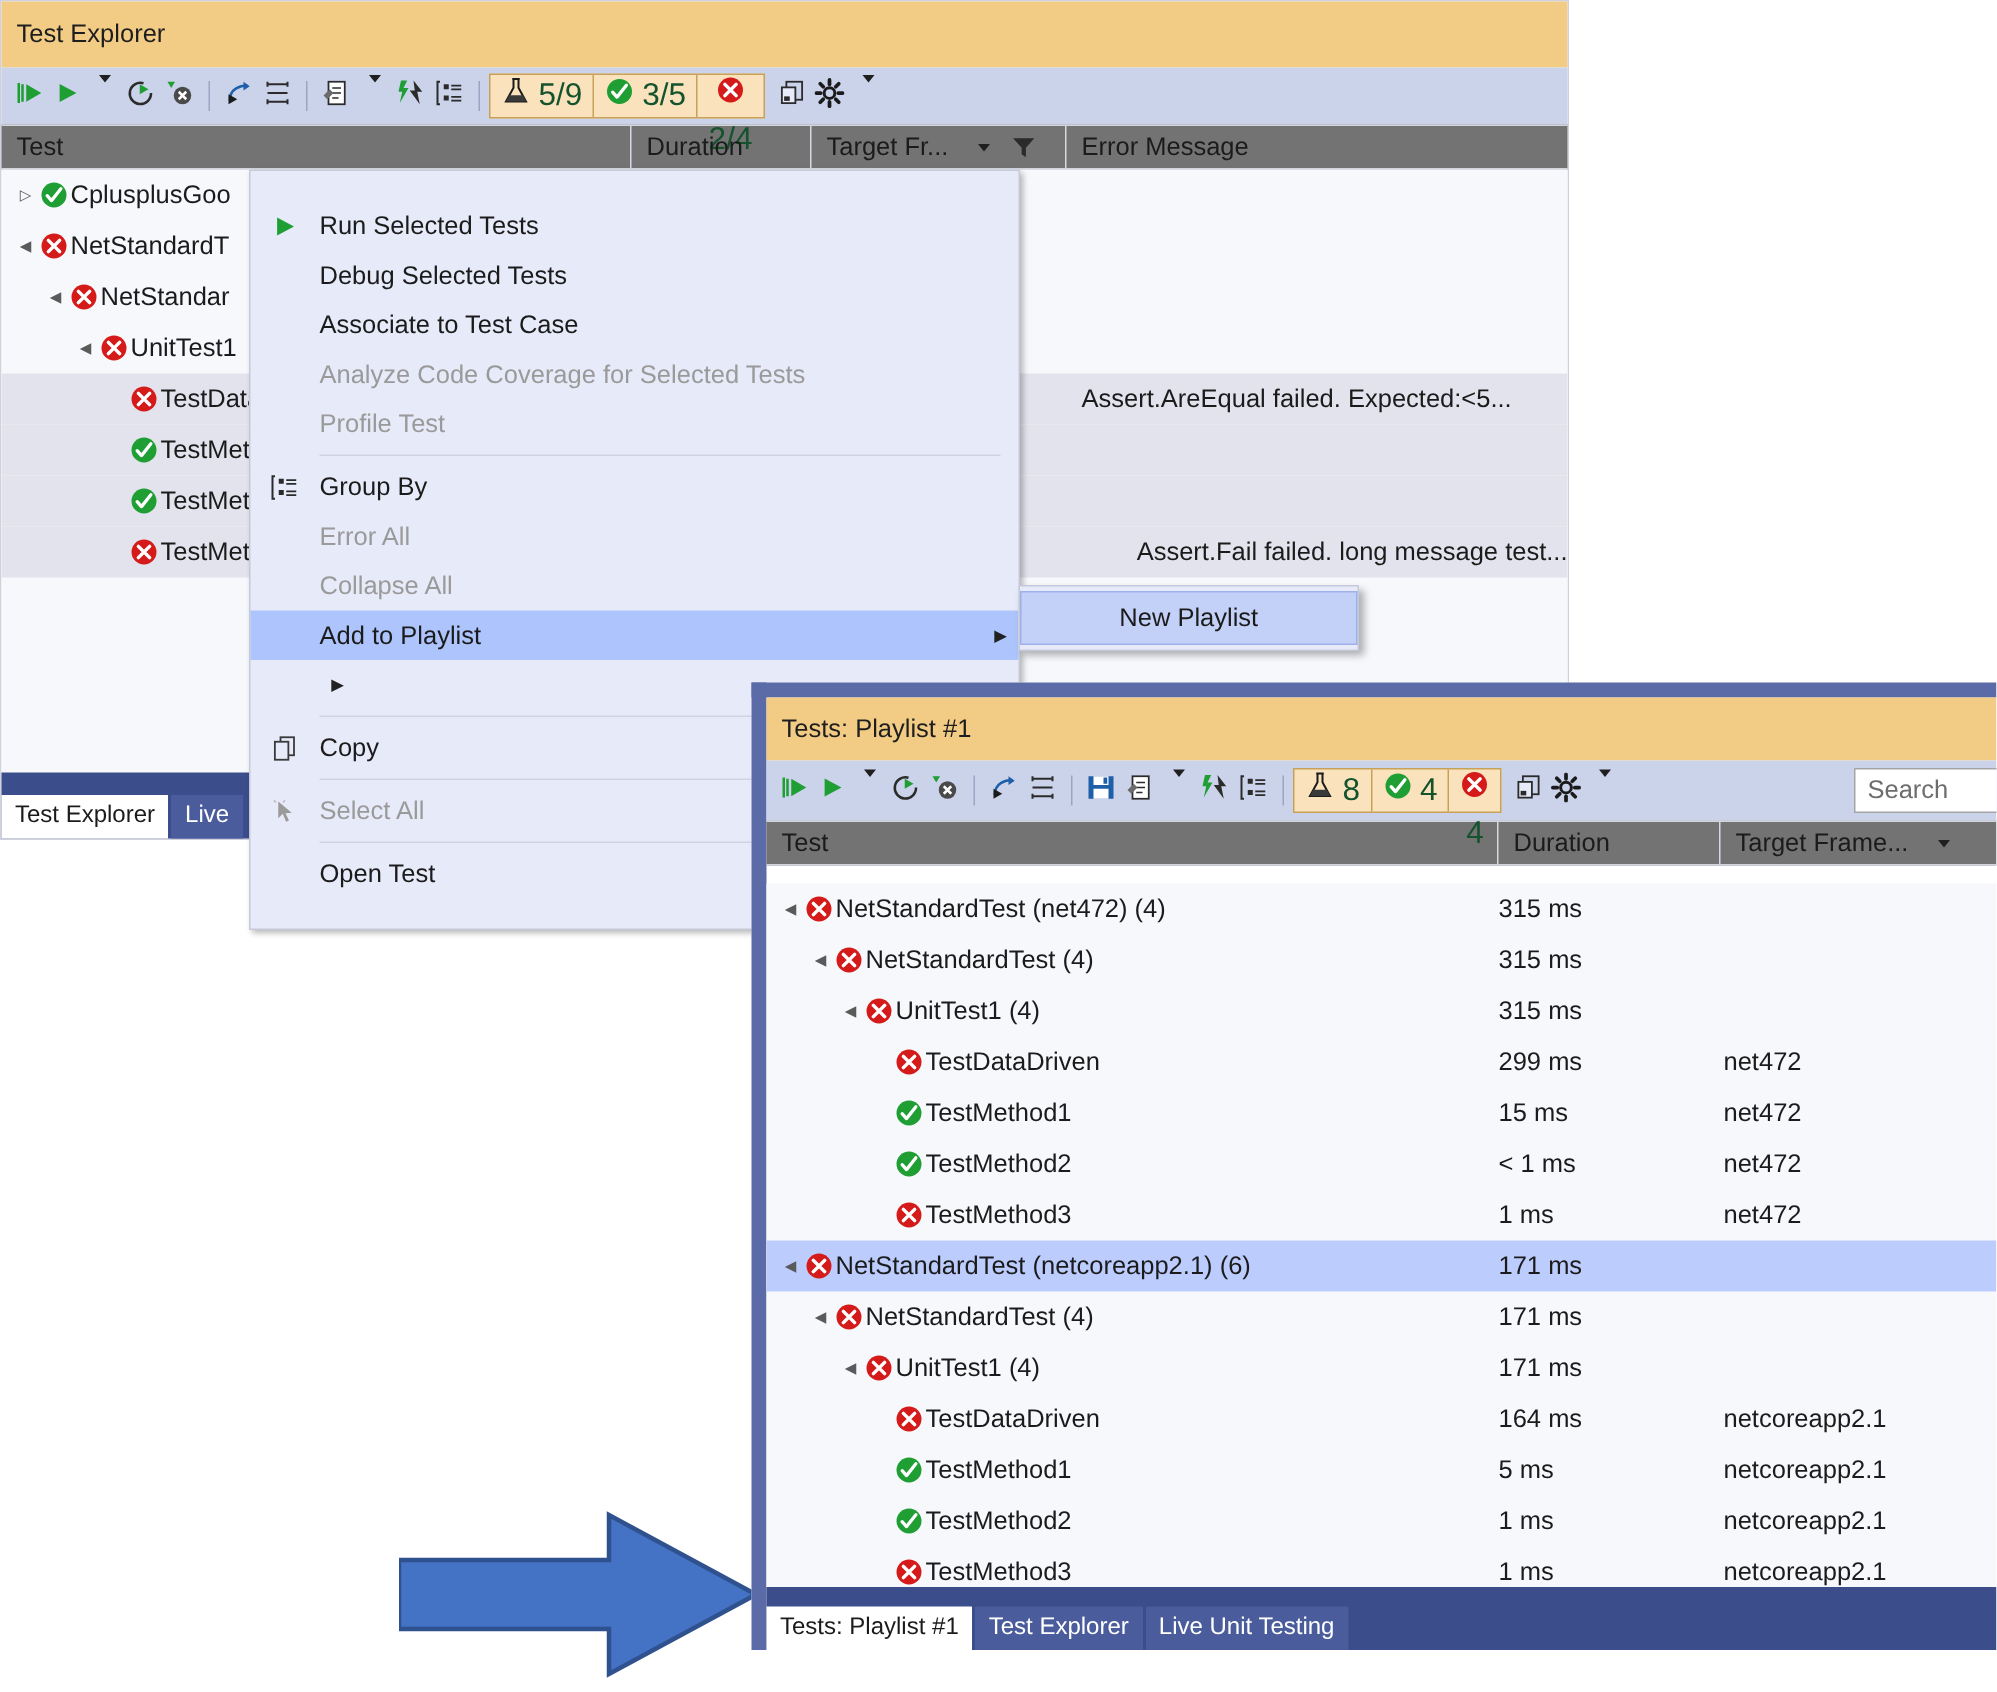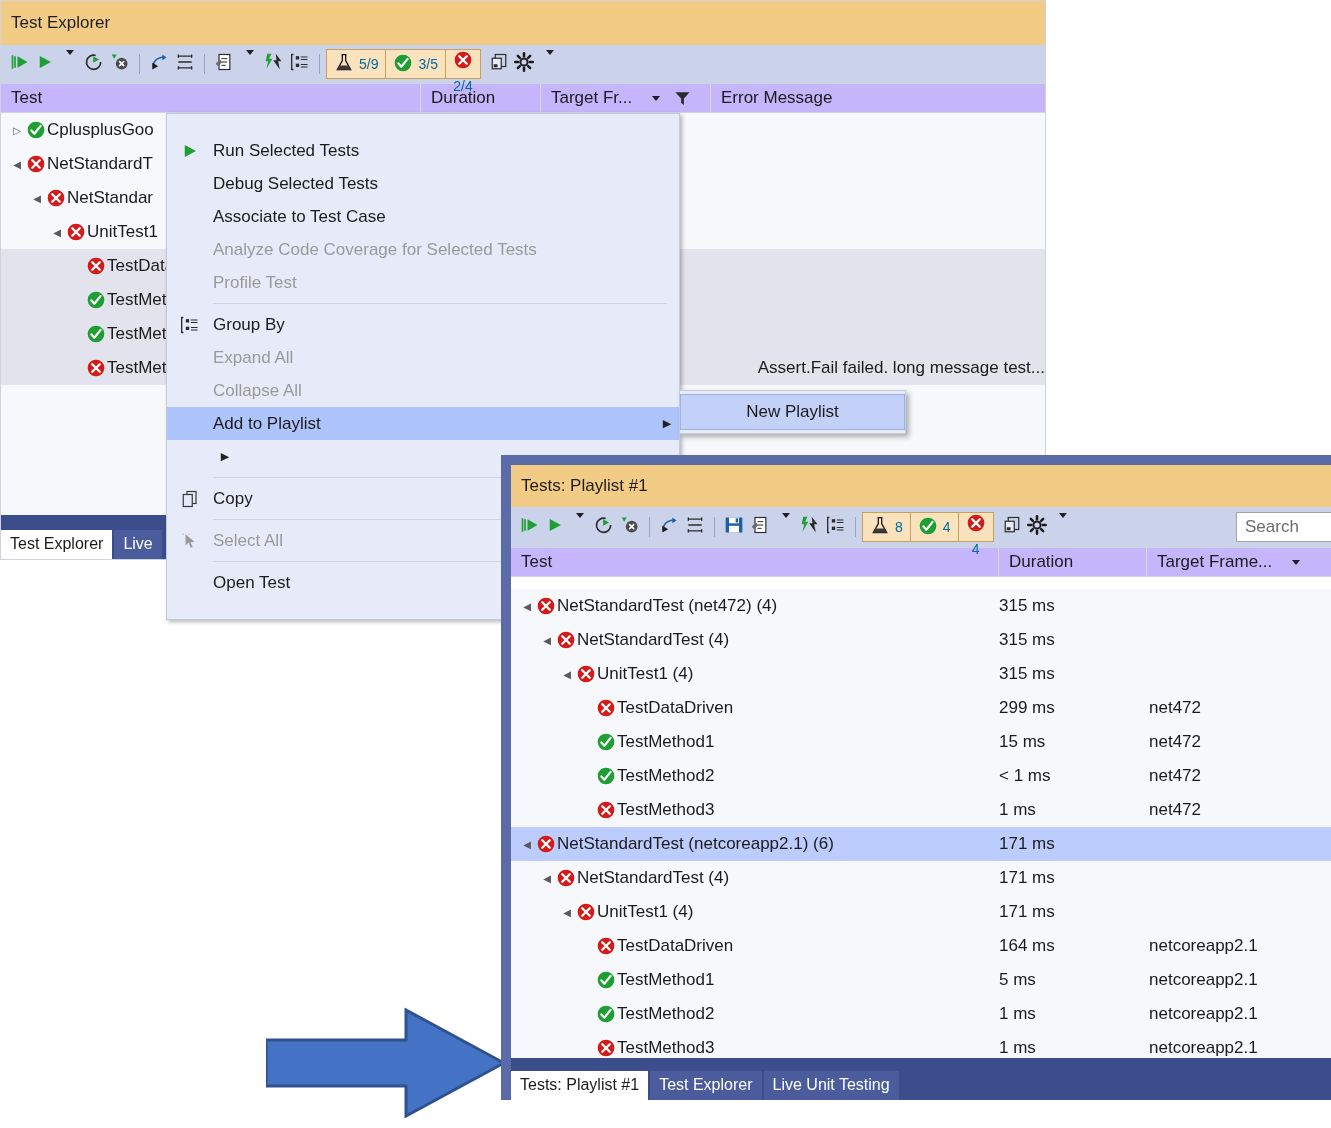--- a/index.html
+++ b/index.html
@@ -28,25 +28,25 @@
     padding: 0 6px;
   }
   .tb-btn {
     display: inline-flex; align-items: center; justify-content: center;
     height: 28px; min-width: 24px; padding: 0 3px;
   }
   .tb-sep { width: 1px; height: 20px; background: #9aa5c4; margin: 0 6px; }
   .caret { width: 0; height: 0; border-left: 4px solid transparent; border-right: 4px solid transparent; border-top: 5px solid #1f1f1f; margin-left: 2px; }
 
   .countgroup { display: inline-flex; align-items: center; border: 1px solid #C8A159; background: #FAE3BC; height: 30px; }
-  .countcell { display: inline-flex; align-items: center; gap: 5px; padding: 0 7px; height: 100%; border-right: 1px solid #C8A159; font-size: 14px; color: #0369a1; }
+  .countcell { display: inline-flex; align-items: center; gap: 5px; padding: 0 7px; height: 100%; border-right: 1px solid #C8A159; font-size: 21px; color: #14532d; }
   .countcell:last-child { border-right: none; flex-direction: column; }
 
   
-  .colhead { display: flex; background: #c4b5fd; border-bottom: 1px solid #d3d5de; border-top: 1px solid #d3d5de; }
+  .colhead { display: flex; background: #737373; border-bottom: 1px solid #d3d5de; border-top: 1px solid #d3d5de; }
   .colhead > div { font-size: 17px; color: #1b1b1b; padding: 4px 0 4px 10px; border-right: 1px solid #d7d9e2; display: flex; align-items: center; }
 
   
   .row { display: flex; align-items: center; font-size: 17px; color: #1b1b1b; height: 34px; }
   .row .nm { display: flex; align-items: center; overflow: hidden; white-space: nowrap; }
   .twisty { width: 16px; text-align: center; color: #5a5a5a; font-size: 10px; flex: none; }
   .sicon { width: 22px; flex: none; display: inline-flex; align-items: center; justify-content: center; }
   .dur { text-align: left; white-space: nowrap; }
   .tfm { white-space: nowrap; }
 
@@ -306,20 +306,21 @@
             <span class="sicon">
               <svg width="20" height="20" viewBox="0 0 24 24">
                 <circle cx="12" cy="12" r="10" fill="#D51A1A"></circle>
                 <path d="M7.5 7.5 L16.5 16.5 M16.5 7.5 L7.5 16.5" stroke="#fff" stroke-width="2.8" stroke-linecap="round"></path>
               </svg>
             </span>
             <span>TestData</span>
           </div>
           <div style="width:120px"></div>
           <div style="width:170px"></div>
+          <div style="flex:1 1 auto; padding-left:10px; white-space:nowrap; overflow:hidden;">Assert.AreEqual failed. Expected:&lt;5...</div>
         </div>
         <div class="row" style="background:#E2E3EC;">
           <div class="nm" style="width:420px; padding-left:68px;">
             <span class="twisty"></span>
             <span class="sicon">
               <svg width="20" height="20" viewBox="0 0 24 24">
                 <circle cx="12" cy="12" r="10" fill="#1E9E33"></circle>
                 <path d="M6.5 12.5 L10 16.5 L17.5 7" stroke="#fff" stroke-width="2.6" fill="none" stroke-linecap="round" stroke-linejoin="round"></path>
               </svg>
             </span>
@@ -407,21 +408,21 @@
             <rect x="7" y="5" width="4" height="4" fill="#2b2b2b"></rect>
             <rect x="7" y="14" width="4" height="4" fill="#2b2b2b"></rect>
             <path d="M13 6 H21 M13 9 H21 M13 15 H21 M13 18 H21" stroke="#2b2b2b" stroke-width="1.4"></path>
           </svg>
         </span>
         <span class="mlabel">Group By</span>
         <span class="arr"></span>
       </div>
       <div class="mi disabled">
         <span class="micon"></span>
-        <span class="mlabel">Expand All</span>
+        <span class="mlabel">Error All</span>
         <span class="arr"></span>
       </div>
       <div class="mi disabled">
         <span class="micon"></span>
         <span class="mlabel">Collapse All</span>
         <span class="arr"></span>
       </div>
       <div class="mi hl">
         <span class="micon"></span>
         <span class="mlabel">Add to Playlist</span>

